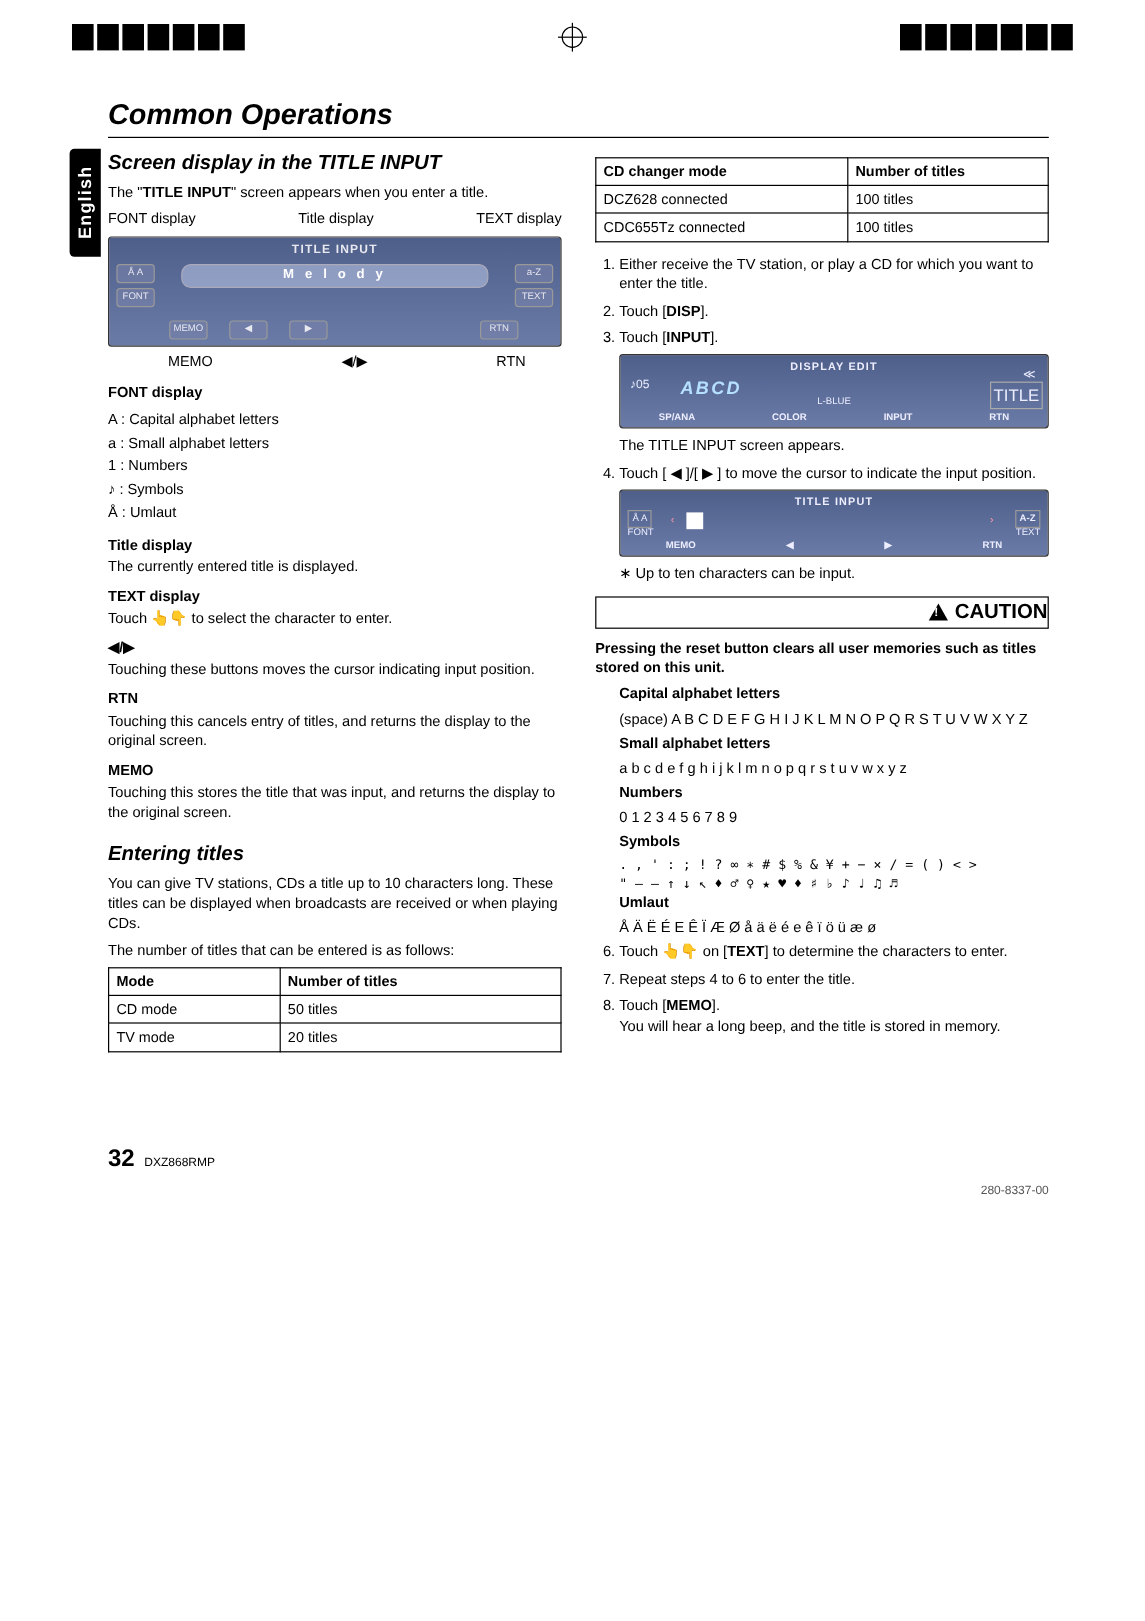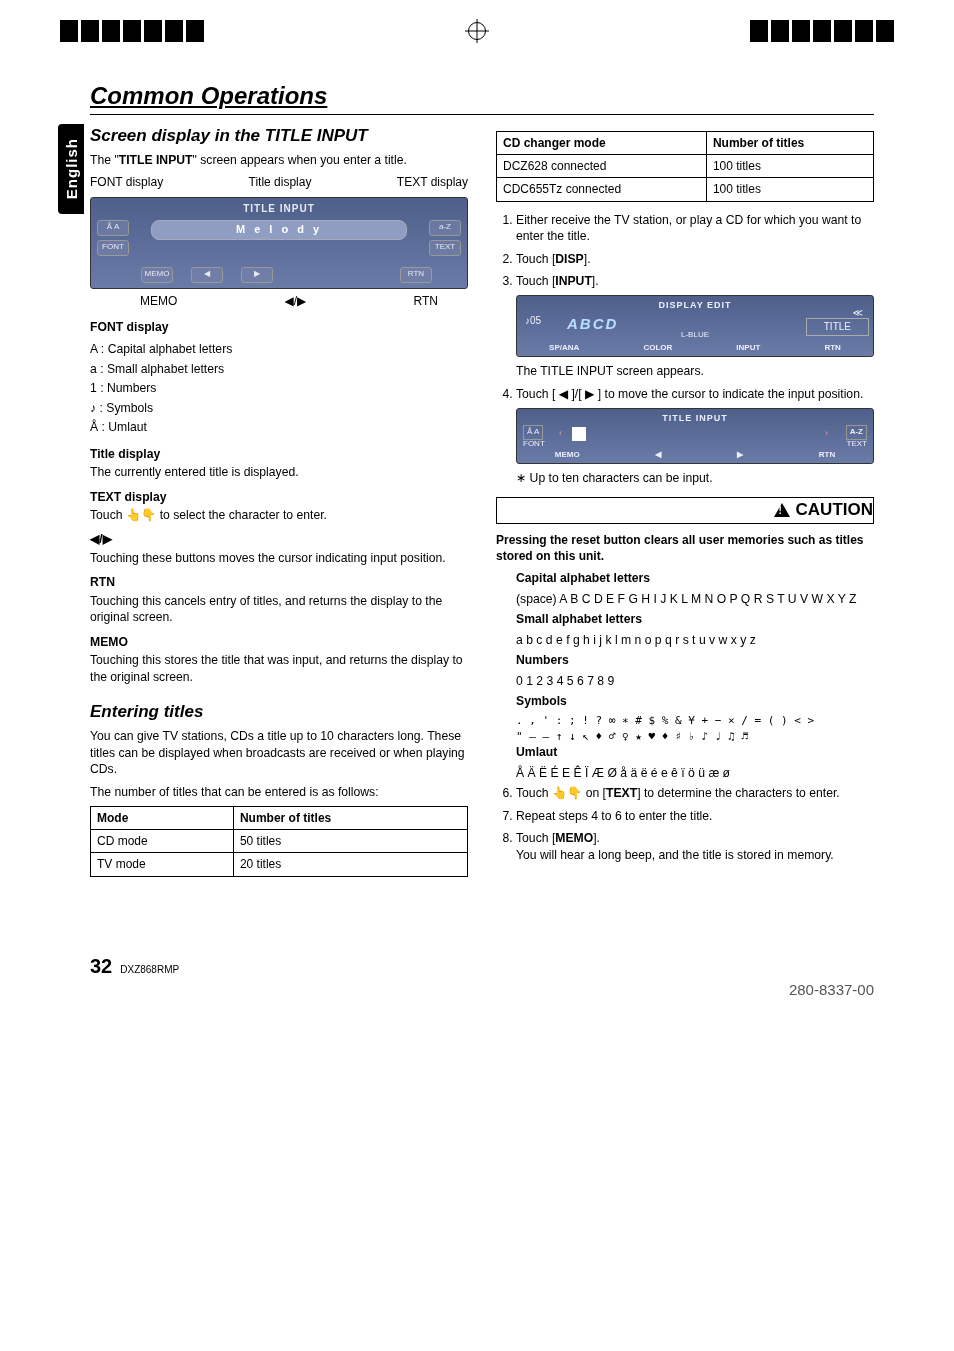--- a/index.html
+++ b/index.html
@@ -7,21 +7,21 @@
   .top-markers { display: flex; justify-content: space-between; align-items: center; padding: 20px 60px 10px; }
   .marker-row { display: flex; gap: 3px; }
   .marker { width: 18px; height: 22px; background: #000; }
   .crosshair { width: 18px; height: 18px; border: 1px solid #000; border-radius: 50%; position: relative; }
   .crosshair::before, .crosshair::after { content: ""; position: absolute; background: #000; }
   .crosshair::before { left: 50%; top: -4px; bottom: -4px; width: 1px; transform: translateX(-50%); }
   .crosshair::after { top: 50%; left: -4px; right: -4px; height: 1px; transform: translateY(-50%); }
   .page { padding: 30px 80px 40px 90px; position: relative; }
   .side-tab { position: absolute; left: 58px; top: 72px; width: 26px; height: 90px; background: #000; border-radius: 4px 0 0 4px; display: flex; align-items: center; justify-content: center; }
   .side-tab span { color: #fff; font-weight: bold; font-size: 15px; writing-mode: vertical-rl; transform: rotate(180deg); letter-spacing: 1px; }
-  h1 { font-style: italic; font-weight: bold; font-size: 24px; border-bottom: 1.5px solid #000; padding-bottom: 4px; margin-bottom: 10px; text-decoration: underline; }
+  h1 { font-style: italic; font-weight: bold; font-size: 24px; border-bottom: 1.5px solid #000; padding-bottom: 4px; margin-bottom: 10px; }
   .columns { display: flex; gap: 28px; }
   .col { flex: 1; font-size: 12.2px; line-height: 1.35; }
   h2 { font-style: italic; font-weight: bold; font-size: 17px; margin-bottom: 4px; }
   .col p { margin-bottom: 6px; }
   .col b { font-weight: bold; }
   .labels-row { display: flex; justify-content: space-between; font-size: 12px; margin-top: 4px; }
   .screen-mock { background: linear-gradient(180deg, #4e5f8a, #6a7ba8); border: 1px solid #333; border-radius: 3px; height: 92px; margin: 6px 0 4px; position: relative; color: #e8e8f0; font-size: 9px; }
   .screen-mock .title-bar { position: absolute; top: 4px; left: 50%; transform: translateX(-50%); font-weight: bold; letter-spacing: 1px; font-size: 10px; }
   .screen-mock .title-field { position: absolute; top: 22px; left: 60px; right: 60px; height: 20px; background: rgba(200,210,240,0.5); border: 1px solid #aab; border-radius: 8px; display: flex; align-items: center; justify-content: center; font-weight: bold; letter-spacing: 3px; color: #fff; font-size: 11px; }
   .screen-mock .side-btn { position: absolute; width: 32px; height: 16px; border: 1px solid #999; border-radius: 3px; font-size: 8px; display: flex; align-items: center; justify-content: center; background: rgba(120,130,170,0.6); }
@@ -41,21 +41,21 @@
   .caution-box .tri { display: inline-block; width: 0; height: 0; border-left: 8px solid transparent; border-right: 8px solid transparent; border-bottom: 14px solid #000; position: relative; vertical-align: middle; margin-right: 6px; }
   .caution-box .tri::after { content: "!"; position: absolute; left: -3px; top: 1px; color: #fff; font-weight: bold; font-size: 10px; }
   .caution-box span { font-weight: bold; font-size: 17px; vertical-align: middle; }
   .caution-note { font-weight: bold; font-size: 12px; margin-bottom: 10px; }
   .sub-indent { padding-left: 20px; font-size: 12.2px; line-height: 1.35; margin-bottom: 4px; }
   .sub-indent b { font-weight: bold; }
   .sym-row { font-family: monospace; font-size: 11px; padding-left: 20px; line-height: 1.4; }
   .footer { display: flex; align-items: baseline; gap: 8px; margin-top: 36px; }
   .page-no { font-size: 20px; font-weight: bold; margin-top: 32px; }
   .model { font-size: 10px; }
-  .part-no { position: absolute; right: 80px; bottom: 20px; font-size: 15px; color: #555; }
+  .part-no { position: absolute; right: 80px; bottom: 20px; font-size: 10px; color: #555; }
   .arrow-glyph { font-family: sans-serif; }
 </style>
 </head>
 <body>
 
 <div class="top-markers">
   <div class="marker-row">
     <div class="marker"></div>
       <div class="marker"></div>
       <div class="marker"></div>
@@ -190,21 +190,21 @@
         <div class="hdr">DISPLAY EDIT</div>
         <div style="position:absolute; left:8px; top:18px; font-size:10px;">♪<span>05</span></div>
         <div class="row2">ABCD</div>
         <div style="position:absolute; left:50%; transform:translateX(-50%); top:34px; font-size:8px;">L-BLUE</div>
         <div style="position:absolute; bottom:3px; left:0; right:0; display:flex; justify-content:space-around; font-size:8px; font-weight:bold;">
           <span>SP/ANA</span>
           <span>COLOR</span>
           <span>INPUT</span>
           <span>RTN</span>
         </div>
-        <div style="position:absolute; right:4px; top:22px; font-size:10px; border:1px solid #aaa; padding:1px 17px;">TITLE</div>
+        <div style="position:absolute; right:4px; top:22px; font-size:14px; border:1px solid #aaa; padding:1px 2px;">TITLE</div>
         <div style="position:absolute; right:10px; top:10px; font-size:10px;">≪</div>
       </div>
 
       <p style="padding-left:20px;">The TITLE INPUT screen appears.</p>
 
       <ol start="4">
         <li>Touch [ ◀ ]/[ ▶ ] to move the cursor to indicate the input position.</li>
       </ol>
 
       <div class="mini-screen" style="height:56px;">

